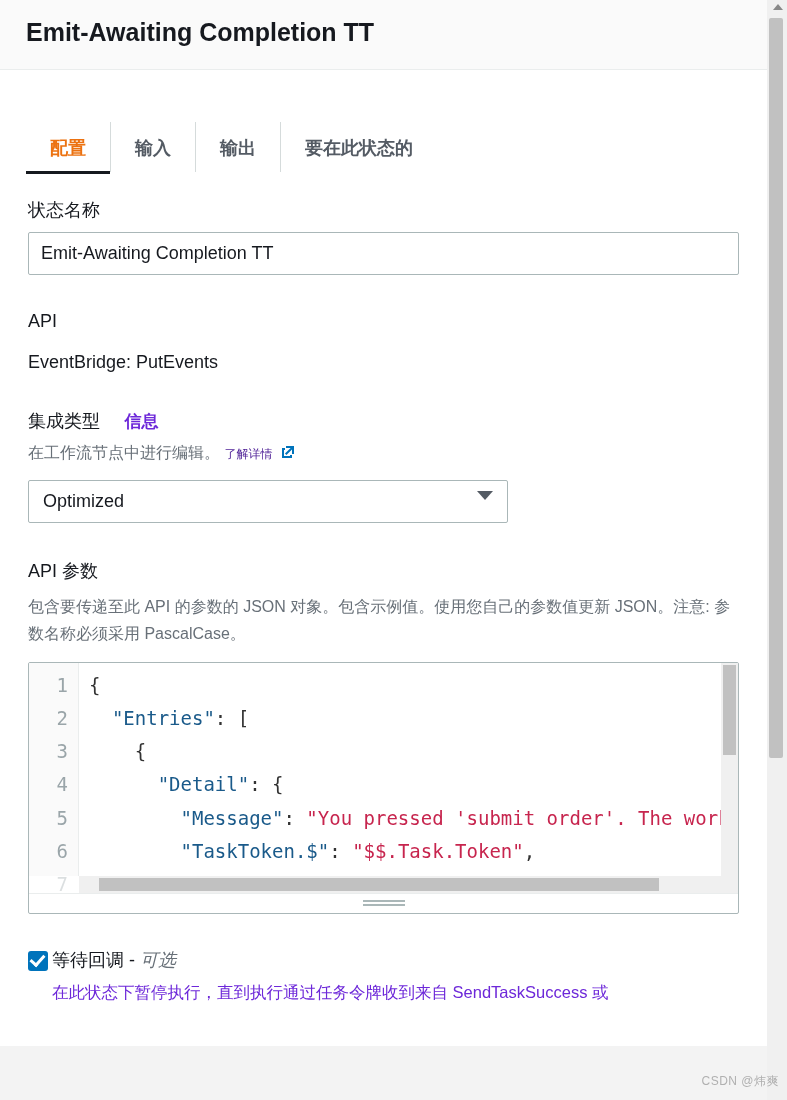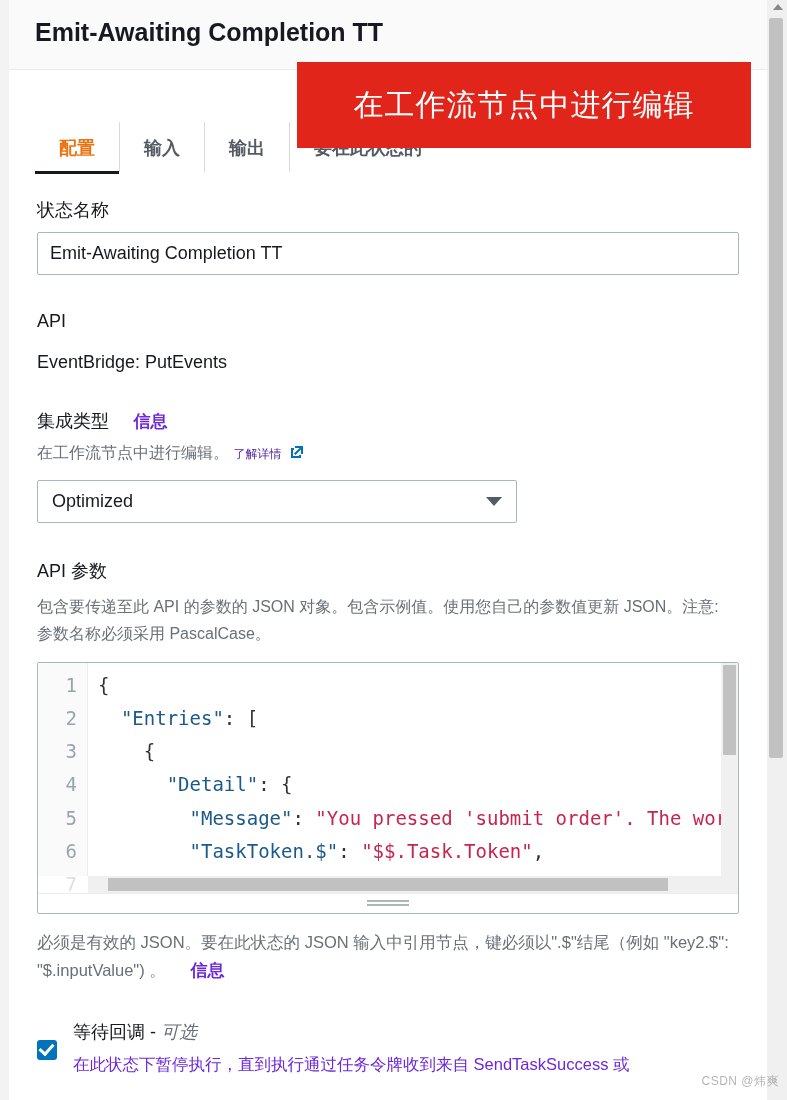--- a/index.html
+++ b/index.html
@@ -11,21 +11,20 @@
       overflow: hidden;
       position: relative;
       color: #16191f;
     }
     .outer {
       width: 767px;
       height: 1100px;
       overflow-y: scroll;
       background: #f3f3f3;
       position: relative;
-      padding-left: 9px;
     }
     .outer::-webkit-scrollbar { width: 16px; background: #f0f0f0; }
     .outer::-webkit-scrollbar-thumb { background: #c1c1c1; border-radius: 0; }
     .outer::-webkit-scrollbar-button { display: block; height: 16px; background: #f0f0f0; }
     .page-scroll {
       position: absolute; right: 0; top: 0; width: 20px; height: 1100px;
       background: #f0f0f0;
     }
     .page-scroll-thumb {
       position: absolute; left: 2px; top: 18px; width: 14px; height: 740px;
@@ -116,21 +115,21 @@
       display: inline-block; width: 16px; height: 16px;
       position: relative; top: 2px; margin-left: 4px;
     }
     .select-wrap {
       margin-top: 14px;
       width: 480px;
       border: 1px solid #aab7b8;
       border-radius: 2px;
       padding: 10px 14px;
       font-size: 18px;
-      display: flex; justify-content: space-between; align-items: center;
+      display: flex; justify-content: space-between; align-items: flex-start;
       cursor: pointer;
     }
     .caret-down {
       width: 0; height: 0;
       border-left: 8px solid transparent;
       border-right: 8px solid transparent;
       border-top: 9px solid #545b64;
     }
     .editor-wrap {
       margin-top: 14px;
@@ -185,21 +184,21 @@
     }
     .resize-lines {
       width: 42px; height: 6px;
       border-top: 2px solid #aab7b8;
       border-bottom: 2px solid #aab7b8;
     }
     .help-note {
       font-size: 16.5px; color: #687078; margin-top: 14px; line-height: 1.7;
     }
     .checkbox-row {
-      display: flex; align-items: center; gap: 16px; margin-top: 34px;
+      display: flex; align-items: flex-start; gap: 4px; margin-top: 34px;
     }
     .chk {
       width: 20px; height: 20px; border-radius: 3px;
       background: #0073bb; position: relative; flex-shrink: 0; margin-top: 3px;
     }
     .chk::after {
       content: ""; position: absolute; left: 5px; top: 1px;
       width: 6px; height: 11px;
       border: solid #fff; border-width: 0 3px 3px 0;
       transform: rotate(42deg);
@@ -217,23 +216,20 @@
   </style>
 </head>
 <body>
 
 <div class="outer">
 
   <div class="header-bar">
     <h1 class="page-title">Emit-Awaiting Completion TT</h1>
   </div>
 
-  <div class="red-banner">
-    <span>在工作流节点中进行编辑</span>
-  </div>
 
   <div class="content">
 
     <div class="tabs">
       <div class="tab active">
         <span>配置</span>
       </div>
       <div class="tab">
         <span>输入</span>
       </div>
@@ -307,24 +303,20 @@
             </div>
           </div>
           <div class="code-hscroll">
             <div class="code-hscroll-thumb"></div>
           </div>
           <div class="resize-grip">
             <div class="resize-lines"></div>
           </div>
         </div>
 
-        <div class="help-note">
-          <span>必须是有效的 JSON。要在此状态的 JSON 输入中引用节点，键必须以".$"结尾（例如 "key2.$": "$.inputValue") 。</span>
-          <span class="inline-link">信息</span>
-        </div>
       </div>
 
       
       <div class="checkbox-row">
         <div class="chk"></div>
         <div>
           <div class="chk-label">
             <span>等待回调</span><span> - </span><span class="optional">可选</span>
           </div>
           <div class="chk-desc">在此状态下暂停执行，直到执行通过任务令牌收到来自 SendTaskSuccess 或</div>

